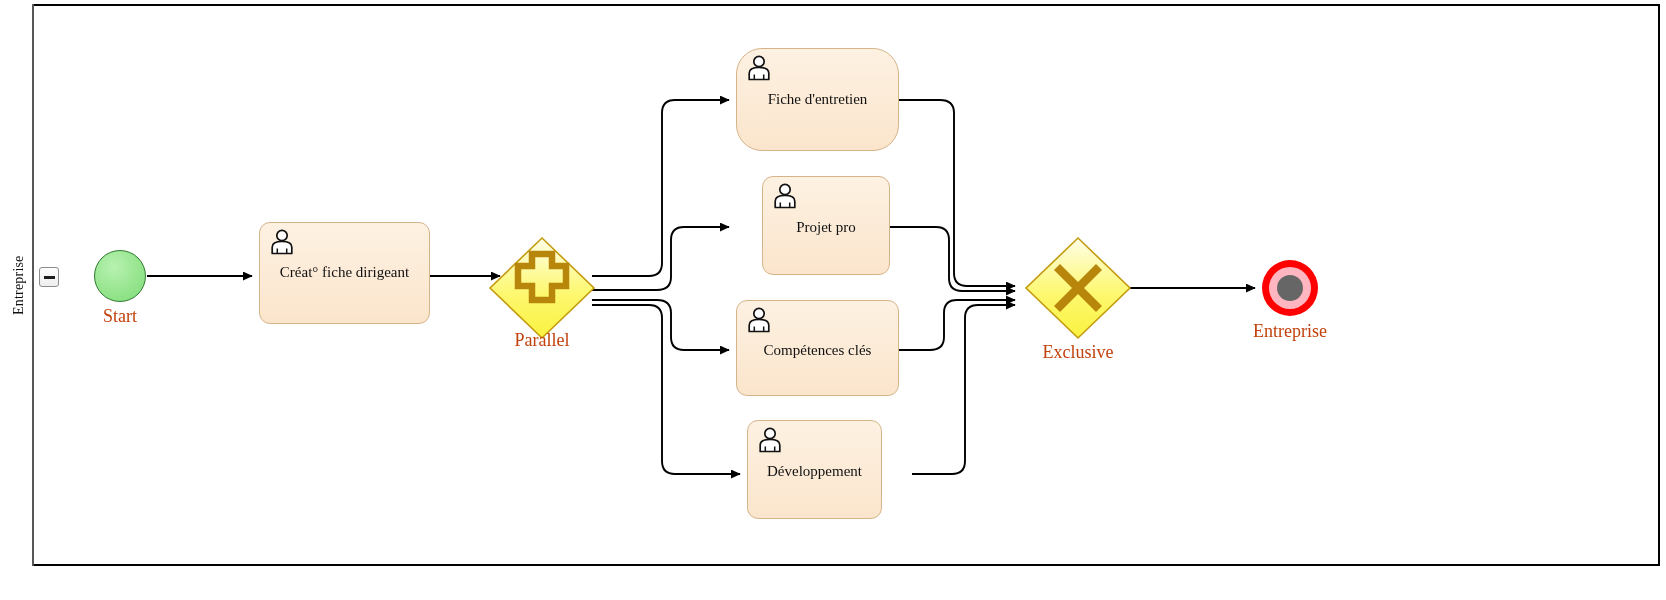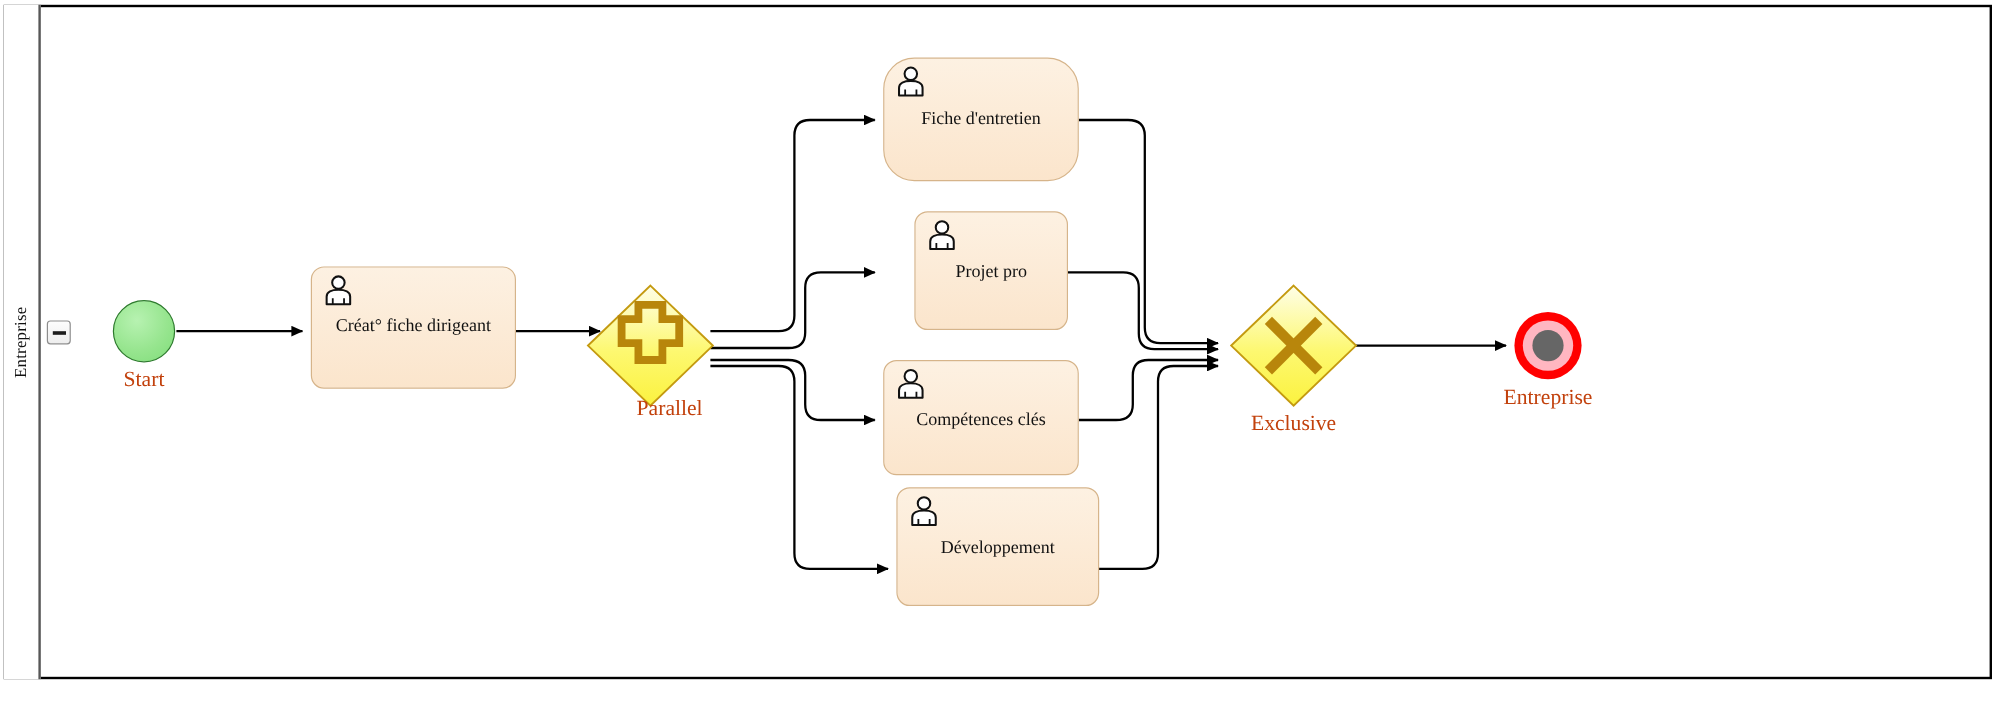--- a/index.html
+++ b/index.html
@@ -233,21 +233,21 @@
   <div class="task" style="left:259px; top:222px; width:171px; height:102px;">
     <svg class="user-icon" viewBox="0 0 28 28">
       <circle cx="14" cy="7.5" r="5.2" fill="#ffffff" stroke="#111111" stroke-width="1.7"></circle>
       <path d="M4.2,25.5 L4.2,19.2 C4.2,15.4 8.4,13.4 14,13.4 C19.6,13.4 23.8,15.4 23.8,19.2 L23.8,25.5 Z" fill="#ffffff" stroke="#111111" stroke-width="1.7" stroke-linejoin="round"></path>
       <line x1="9.3" y1="20.5" x2="9.3" y2="25.5" stroke="#111111" stroke-width="1.5"></line>
       <line x1="18.7" y1="20.5" x2="18.7" y2="25.5" stroke="#111111" stroke-width="1.5"></line>
     </svg>
     <div class="task-label" style="top:40px;">Créat° fiche dirigeant</div>
   </div>
 
-  <div class="gw-label" style="left:498px; top:331px; width:120px;">Parallel</div>
+  <div class="gw-label" style="left:482px; top:331px; width:120px;">Parallel</div>
 
   <div class="task" style="left:736px; top:48px; width:163px; height:103px;border-radius:26px;">
     <svg class="user-icon" viewBox="0 0 28 28">
       <circle cx="14" cy="7.5" r="5.2" fill="#ffffff" stroke="#111111" stroke-width="1.7"></circle>
       <path d="M4.2,25.5 L4.2,19.2 C4.2,15.4 8.4,13.4 14,13.4 C19.6,13.4 23.8,15.4 23.8,19.2 L23.8,25.5 Z" fill="#ffffff" stroke="#111111" stroke-width="1.7" stroke-linejoin="round"></path>
       <line x1="9.3" y1="20.5" x2="9.3" y2="25.5" stroke="#111111" stroke-width="1.5"></line>
       <line x1="18.7" y1="20.5" x2="18.7" y2="25.5" stroke="#111111" stroke-width="1.5"></line>
     </svg>
     <div class="task-label" style="top:41px;">Fiche d'entretien</div>
   </div>
@@ -265,21 +265,21 @@
   <div class="task" style="left:736px; top:300px; width:163px; height:96px;padding-left:12px;">
     <svg class="user-icon" viewBox="0 0 28 28">
       <circle cx="14" cy="7.5" r="5.2" fill="#ffffff" stroke="#111111" stroke-width="1.7"></circle>
       <path d="M4.2,25.5 L4.2,19.2 C4.2,15.4 8.4,13.4 14,13.4 C19.6,13.4 23.8,15.4 23.8,19.2 L23.8,25.5 Z" fill="#ffffff" stroke="#111111" stroke-width="1.7" stroke-linejoin="round"></path>
       <line x1="9.3" y1="20.5" x2="9.3" y2="25.5" stroke="#111111" stroke-width="1.5"></line>
       <line x1="18.7" y1="20.5" x2="18.7" y2="25.5" stroke="#111111" stroke-width="1.5"></line>
     </svg>
     <div class="task-label" style="top:40px;">Compétences clés</div>
   </div>
 
-  <div class="task" style="left:747px; top:406px; width:169px; height:99px;">
+  <div class="task" style="left:747px; top:420px; width:135px; height:99px;">
     <svg class="user-icon" viewBox="0 0 28 28">
       <circle cx="14" cy="7.5" r="5.2" fill="#ffffff" stroke="#111111" stroke-width="1.7"></circle>
       <path d="M4.2,25.5 L4.2,19.2 C4.2,15.4 8.4,13.4 14,13.4 C19.6,13.4 23.8,15.4 23.8,19.2 L23.8,25.5 Z" fill="#ffffff" stroke="#111111" stroke-width="1.7" stroke-linejoin="round"></path>
       <line x1="9.3" y1="20.5" x2="9.3" y2="25.5" stroke="#111111" stroke-width="1.5"></line>
       <line x1="18.7" y1="20.5" x2="18.7" y2="25.5" stroke="#111111" stroke-width="1.5"></line>
     </svg>
     <div class="task-label" style="top:41px;">Développement</div>
   </div>
 
   <div class="gw-label" style="left:1018px; top:343px; width:120px;">Exclusive</div>

